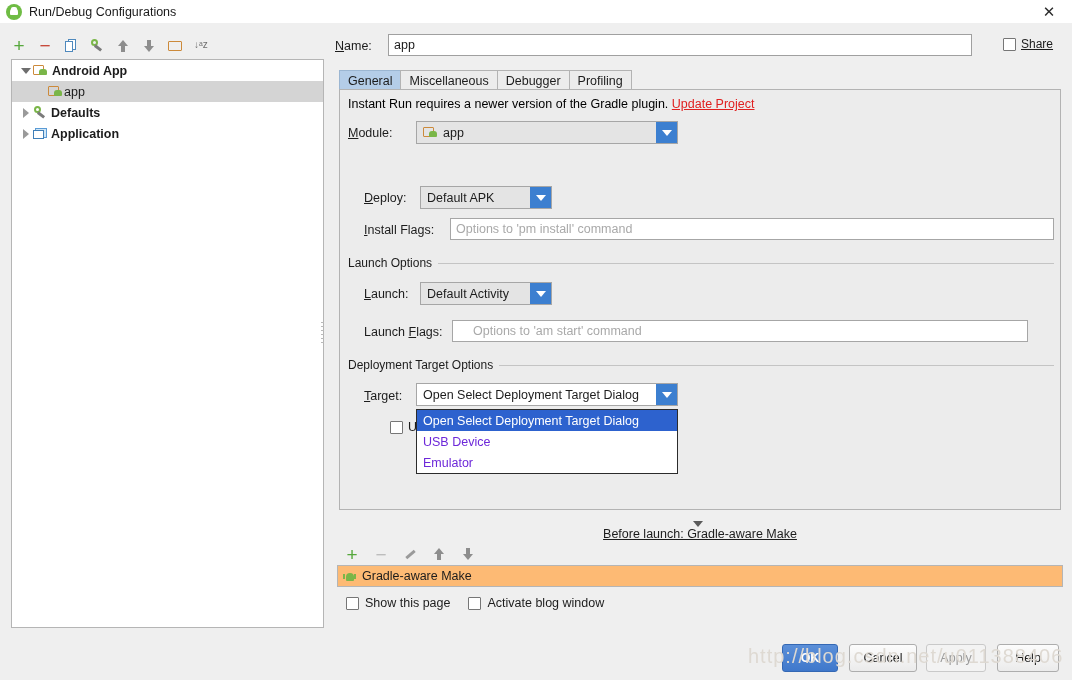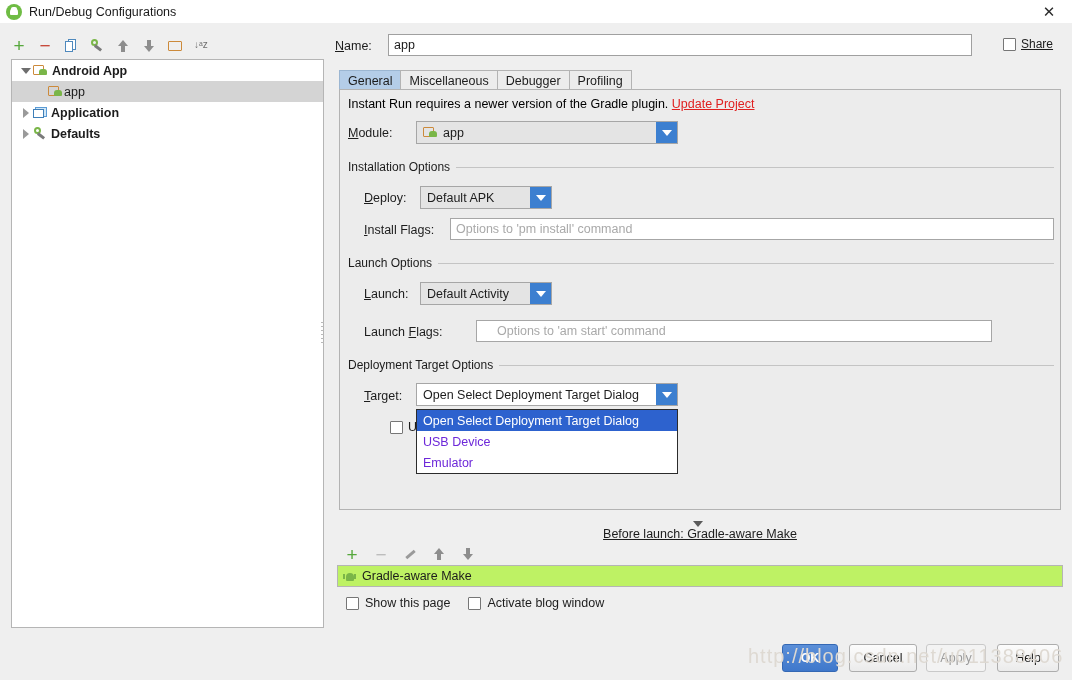--- a/index.html
+++ b/index.html
@@ -367,21 +367,21 @@
   .bl-line { flex: 1; height: 1px; background: #c4c4c4; margin-left: 7px; }
   .bl-toolbar {
     position: absolute;
     left: 341px; top: 543px;
     display: flex; align-items: center; gap: 7px;
   }
   .task-list {
     position: absolute;
     left: 337px; top: 565px;
     width: 726px; height: 22px;
-    background: #bef264;
+    background: #fdba74;
     border: 1px solid #b5b5b5;
     box-sizing: border-box;
     display: flex; align-items: center;
     padding-left: 5px;
     gap: 6px;
     font-size: 12.5px;
   }
   .ic-android-green {
     width: 13px; height: 13px;
     position: relative; flex: none;
@@ -528,29 +528,29 @@
     <div class="tree-row selected">
       <span class="tw"></span>
       <span class="tw"></span>
       <span class="ic ic-androidfolder"></span>
       <span class="tree-label plain">app</span>
     </div>
     <div class="tree-row">
       <span class="tw">
           <i class="tri-right"></i>
         </span>
-      <span class="ic ic-appwindow"></span>
-      <span class="tree-label">Application</span>
+      <span class="ic ic-wrench"></span>
+      <span class="tree-label">Defaults</span>
     </div>
     <div class="tree-row">
       <span class="tw">
           <i class="tri-right"></i>
         </span>
-      <span class="ic ic-wrench"></span>
-      <span class="tree-label">Defaults</span>
+      <span class="ic ic-appwindow"></span>
+      <span class="tree-label">Application</span>
     </div>
   </div>
 
   <div class="splitter-grip">
     <i></i>
       <i></i>
       <i></i>
       <i></i>
       <i></i>
       <i></i>
@@ -581,24 +581,20 @@
   <div class="combo gray" style="left:416px; top:121px; width:262px;">
     <span class="combo-text">
       <span class="ic ic-androidfolder"></span>
       <span>app</span>
     </span>
     <span class="combo-arrow">
         <i></i>
       </span>
   </div>
 
-  <div class="group" style="left:348px; top:160px; width:706px;">
-    <span>Installation Options</span>
-    <span class="line" style="flex:1;"></span>
-  </div>
 
   <div class="field-label" style="left:364px; top:191px;"><u>D</u>eploy:</div>
   <div class="combo gray" style="left:420px; top:186px; width:132px;">
     <span class="combo-text">Default APK</span>
     <span class="combo-arrow">
         <i></i>
       </span>
   </div>
 
   <div class="field-label" style="left:364px; top:223px;"><u>I</u>nstall Flags:</div>
@@ -611,21 +607,21 @@
 
   <div class="field-label" style="left:364px; top:287px;"><u>L</u>aunch:</div>
   <div class="combo gray" style="left:420px; top:282px; width:132px;">
     <span class="combo-text">Default Activity</span>
     <span class="combo-arrow">
         <i></i>
       </span>
   </div>
 
   <div class="field-label" style="left:364px; top:325px;">Launch <u>F</u>lags:</div>
-  <input class="text-input" style="left: 476px; top: 320px; width: 516px; padding-left: 20px;" placeholder="Options to 'am start' command">
+  <input class="text-input" style="left: 452px; top: 320px; width: 576px; padding-left: 20px;" placeholder="Options to 'am start' command">
 
   <div class="group" style="left:348px; top:358px; width:706px;">
     <span>Deployment Target Options</span>
     <span class="line" style="flex:1;"></span>
   </div>
 
   <div class="field-label" style="left:364px; top:389px;"><u>T</u>arget:</div>
 
   <div class="hidden-cb">
     <span class="cb"></span>

